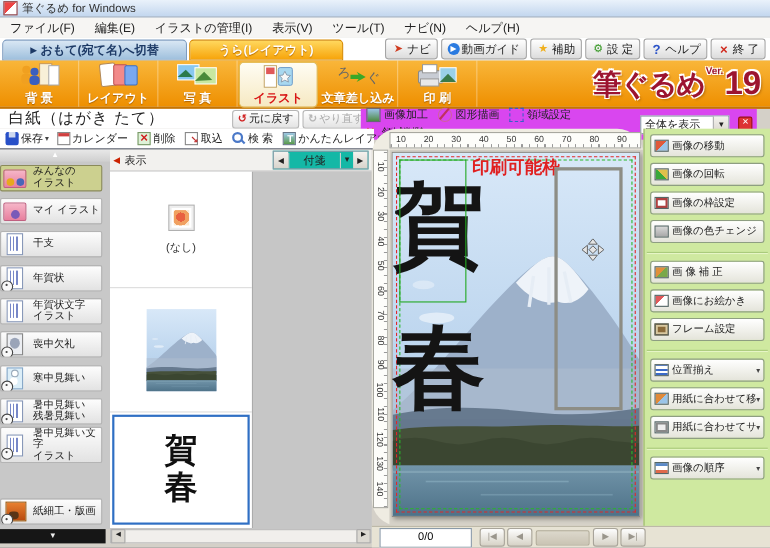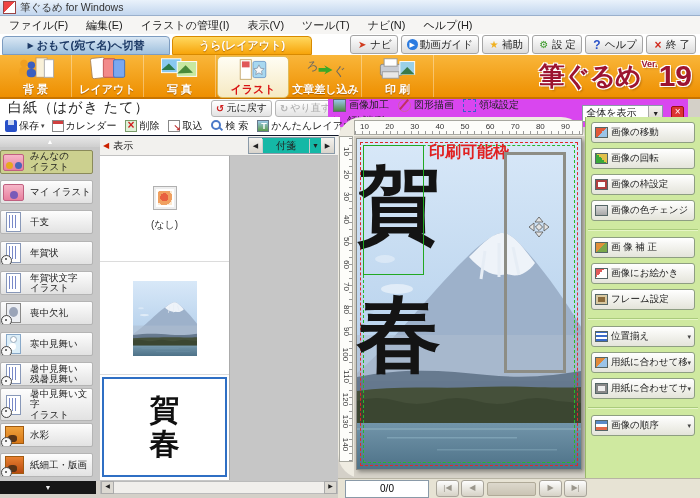--- a/index.html
+++ b/index.html
@@ -479,26 +479,20 @@
         <div class="sb-item">
           <span class="sb-btn">
             <span class="sic ic-doc">
               <i class="cdb on"></i>
             </span>
             <span class="sb-lab">暑中見舞い文字<br>イラスト</span>
           </span>
           <span class="sb-edge" style="background:#ededec"></span>
         </div>
         <div class="sb-item">
-          <span class="sb-btn">
-            <span class="sic ic-art">
-              <i class="cdb on"></i>
-            </span>
-            <span class="sb-lab">水彩<br></span>
-          </span>
           <span class="sb-edge" style="background:#ededec"></span>
         </div>
         <div class="sb-item">
           <span class="sb-btn">
             <span class="sic ic-art2">
               <i class="cdb on"></i>
             </span>
             <span class="sb-lab">紙細工・版画<br></span>
           </span>
           <span class="sb-edge" style="background:#ededec"></span>

